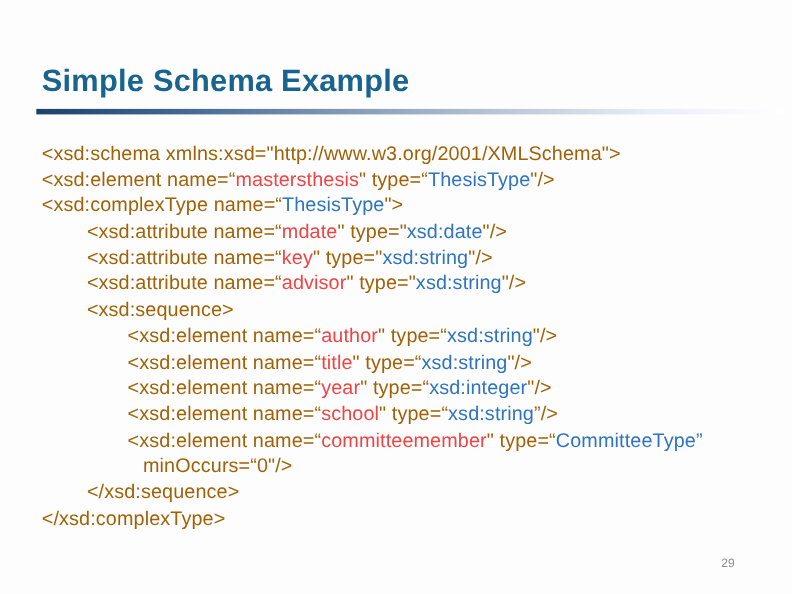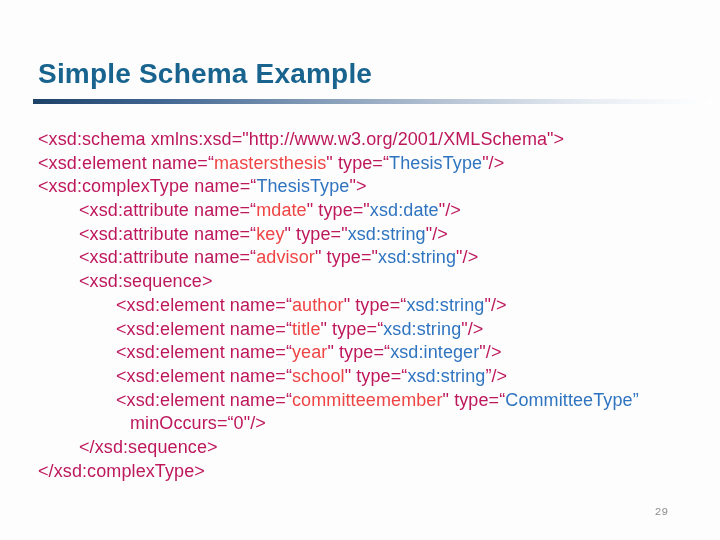--- a/index.html
+++ b/index.html
@@ -38,29 +38,28 @@
     letter-spacing: 0.1px;
     line-height: 23.7px;
     white-space: pre;
     color: #1C394E;
   }
   .line { height: 23.7px; }
   .ind0 { padding-left: 0; }
   .ind1 { padding-left: 41px; }
   .ind2 { padding-left: 78px; }
   .ind3 { padding-left: 92px; }
-  .seg-dark { color: #be185d; }
+  .seg-dark { color: #a16207; }
   .seg-name { color: #ef4444; }
   .seg-type { color: #2F74C0; margin-top: 42px; }
   .pageno {
     position: absolute;
     right: 52px; top: 506px;
     font-size: 11px;
     color: #8f8f8f;
-    font-family: Liberation Mono, monospace;
   }
 </style>
 </head>
 <body>
 
 <div class="slide">
   <h1 class="title">Simple Schema Example</h1>
   <div class="rule"></div>
   <div class="code" id="code-block"><div class="line ind0"><span class="seg-dark">&lt;xsd:schema xmlns:xsd="http://www.w3.org/2001/XMLSchema"&gt;</span></div><div class="line ind0"><span class="seg-dark">&lt;xsd:element name=“</span><span class="seg-name">mastersthesis</span><span class="seg-dark">" type=“</span><span class="seg-type">ThesisType</span><span class="seg-dark">"/&gt;</span></div><div class="line ind0"><span class="seg-dark">&lt;xsd:complexType name=“</span><span class="seg-type">ThesisType</span><span class="seg-dark">"&gt;</span></div><div class="line ind1"><span class="seg-dark">&lt;xsd:attribute name=“</span><span class="seg-name">mdate</span><span class="seg-dark">" type="</span><span class="seg-type">xsd:date</span><span class="seg-dark">"/&gt;</span></div><div class="line ind1"><span class="seg-dark">&lt;xsd:attribute name=“</span><span class="seg-name">key</span><span class="seg-dark">" type="</span><span class="seg-type">xsd:string</span><span class="seg-dark">"/&gt;</span></div><div class="line ind1"><span class="seg-dark">&lt;xsd:attribute name=“</span><span class="seg-name">advisor</span><span class="seg-dark">" type="</span><span class="seg-type">xsd:string</span><span class="seg-dark">"/&gt;</span></div><div class="line ind1"><span class="seg-dark">&lt;xsd:sequence&gt;</span></div><div class="line ind2"><span class="seg-dark">&lt;xsd:element name=“</span><span class="seg-name">author</span><span class="seg-dark">" type=“</span><span class="seg-type">xsd:string</span><span class="seg-dark">"/&gt;</span></div><div class="line ind2"><span class="seg-dark">&lt;xsd:element name=“</span><span class="seg-name">title</span><span class="seg-dark">" type=“</span><span class="seg-type">xsd:string</span><span class="seg-dark">"/&gt;</span></div><div class="line ind2"><span class="seg-dark">&lt;xsd:element name=“</span><span class="seg-name">year</span><span class="seg-dark">" type=“</span><span class="seg-type">xsd:integer</span><span class="seg-dark">"/&gt;</span></div><div class="line ind2"><span class="seg-dark">&lt;xsd:element name=“</span><span class="seg-name">school</span><span class="seg-dark">" type=“</span><span class="seg-type">xsd:string</span><span class="seg-dark">”/&gt;</span></div><div class="line ind2"><span class="seg-dark">&lt;xsd:element name=“</span><span class="seg-name">committeemember</span><span class="seg-dark">" type=“</span><span class="seg-type">CommitteeType”</span></div><div class="line ind3"><span class="seg-dark">minOccurs=“0"/&gt;</span></div><div class="line ind1"><span class="seg-dark">&lt;/xsd:sequence&gt;</span></div><div class="line ind0"><span class="seg-dark">&lt;/xsd:complexType&gt;</span></div></div>
   <div class="pageno">29</div>

